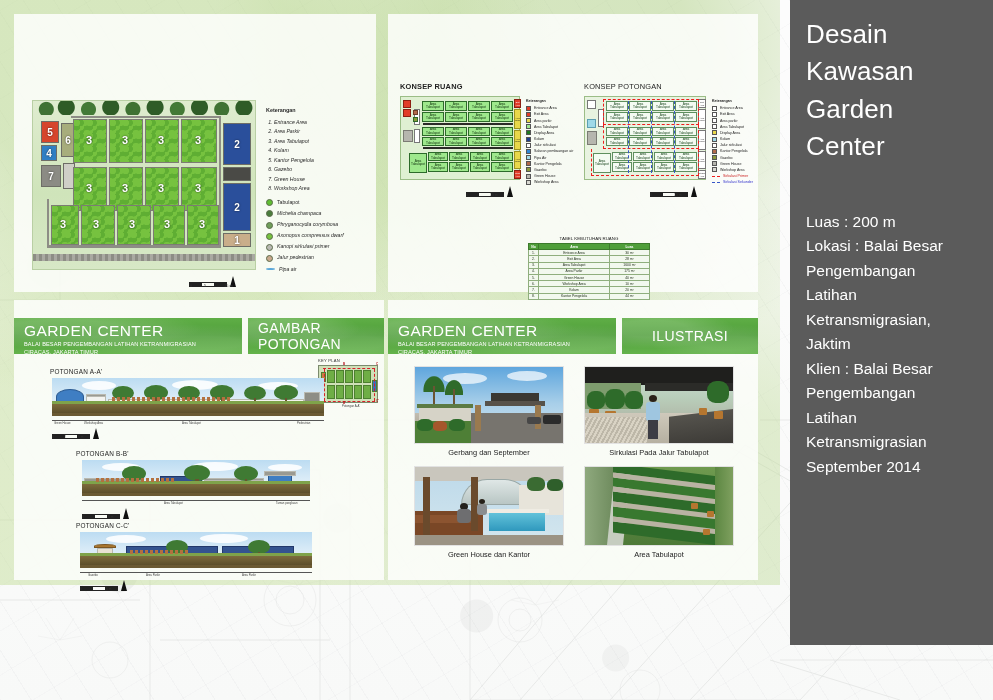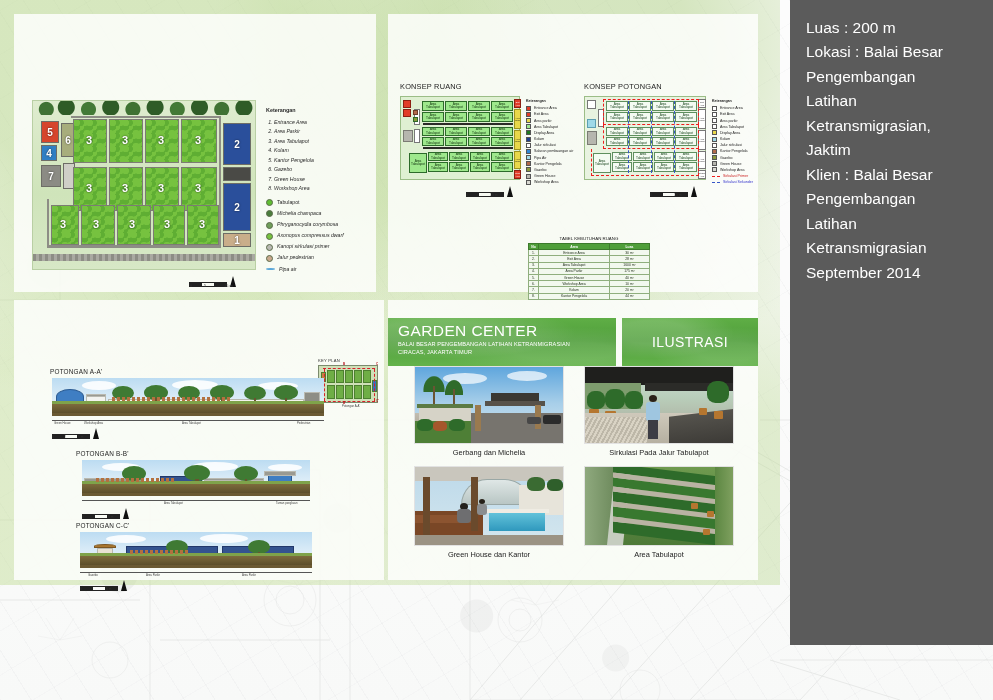--- a/index.html
+++ b/index.html
@@ -286,20 +286,24 @@
       <g stroke="#cdd1cd" stroke-width="0.5" fill="none" opacity="0.6">
         <path d="M60 640 l14 -22 M60 640 l-14 -22 M60 640 l22 -4 M60 640 l-22 -4"></path>
         <path d="M300 585 l16 -24 M300 585 l-16 -24 M300 585 l24 -5 M300 585 l-24 -5"></path>
         <path d="M535 605 l16 -24 M535 605 l-16 -24 M535 605 l24 -5 M535 605 l-24 -5"></path>
       </g>
     </svg>
   </div>
   <div class="bg-leaf"></div>
 
   <div class="info-col">
+    <div class="info-title">Desain
+Kawasan
+Garden
+Center</div>
     <div class="info-body">Luas : 200 m
 Lokasi  : Balai Besar
 Pengembangan
 Latihan
 Ketransmigrasian,
 Jaktim
 Klien : Balai Besar
 Pengembangan
 Latihan
 Ketransmigrasian
@@ -411,21 +415,21 @@
       </div>
       <div class="sym-row">
         <span class="sym line" style="background:#5aa7d8;"></span>
         <span style="font-style:italic;">Pipa air</span>
       </div>
     </div>
   </div>
 
   <div class="panel" style="left:388px; top:14px; width:370px; height:278px;">
 
-    <div class="dgm-title" style="left:12px; top:68px;">KONSEP RUANG</div>
+    <div class="dgm-title" style="left:12px; top:68px;font-weight:bold;">KONSEP RUANG</div>
     <div class="concept" style="left:12px; top:82px; width:120px; height:84px;">
 
       <div class="cz red" style="left:2px;  top:3px;  width:8px; height:8px;"></div>
       <div class="cz red" style="left:2px;  top:12px; width:8px; height:8px;"></div>
       <div class="cz grey" style="left:2px;  top:33px; width:10px; height:12px;"></div>
       <div class="cz white" style="left:13px; top:12px; width:6px; height:16px;"></div>
       <div class="cz white" style="left:13px; top:32px; width:6px; height:14px;"></div>
       <div class="cz brown" style="left:12px; top:13px; width:5px; height:5px;"></div>
       <div class="cz" style="left:12px; top:20px; width:5px; height:5px; background:#8a9a3a;"></div>
 
@@ -696,20 +700,28 @@
         <tr>
             <td class="n">8.</td>
             <td>Kantor Pengelola</td>
             <td>44 m²</td>
           </tr>
       </tbody>
     </table>
   </div>
 
   <div class="panel" style="left:14px; top:300px; width:370px; height:280px;">
+    <div class="hdr-row" style="left:0; top:18px; width:370px; height:36px;">
+      <div class="hdr-main" style="width:228px;">
+        <div class="hdr-title">GARDEN CENTER</div>
+        <div class="hdr-sub">BALAI BESAR PENGEMBANGAN LATIHAN KETRANMIGRASIAN
+CIRACAS, JAKARTA TIMUR</div>
+      </div>
+      <div class="hdr-tag" style="flex:1;">GAMBAR POTONGAN</div>
+    </div>
 
     <div class="keyplan" style="left:304px; top:58px; width:66px;">
       <div class="kp-title">KEY PLAN</div>
       <div class="kp-box" style="width:60px; height:38px; margin-top:2px;">
         <div class="kp-cell" style="left:8px;  top:4px;  width:8px; height:13px;"></div>
         <div class="kp-cell" style="left:17px; top:4px;  width:8px; height:13px;"></div>
         <div class="kp-cell" style="left:26px; top:4px;  width:8px; height:13px;"></div>
         <div class="kp-cell" style="left:35px; top:4px;  width:8px; height:13px;"></div>
         <div class="kp-cell" style="left:44px; top:4px;  width:8px; height:13px;"></div>
         <div class="kp-cell" style="left:8px;  top:19px; width:8px; height:14px;"></div>
@@ -920,21 +932,21 @@
         <i class="f"></i>
         <i></i>
         <i class="f"></i>
       </div>
     <div class="northarrow"></div>
   </div>
   <div style="position:absolute;left:80px;top:587px;font-size:3.2px;color:#333;">0</div>
   <div style="position:absolute;left:106px;top:587px;font-size:3.2px;color:#333;">5 m</div>
 
   <div class="panel" style="left:388px; top:300px; width:370px; height:280px;">
-    <div class="hdr-row" style="left:0; top:18px; width:370px; height:48px;">
+    <div class="hdr-row" style="left:0; top:18px; width:370px; height:36px;">
       <div class="hdr-main" style="width:228px;">
         <div class="hdr-title">GARDEN CENTER</div>
         <div class="hdr-sub">BALAI BESAR PENGEMBANGAN LATIHAN KETRANMIGRASIAN
 CIRACAS, JAKARTA TIMUR</div>
       </div>
       <div class="hdr-tag" style="flex:1;">ILUSTRASI</div>
     </div>
 
     <div class="photo" style="left:26px; top:66px; width:150px; height:78px;">
       <div class="ph-sky"></div>
@@ -956,21 +968,21 @@
       <div class="ph-col" style="left:60px;  top:38px; width:6px; height:26px; background:#9a7a4f;"></div>
       <div class="ph-col" style="left:120px; top:38px; width:6px; height:24px; background:#9a7a4f;"></div>
       <div class="ph-wall" style="left:4px;  top:40px; width:52px; height:14px; background:#d6d3c7;"></div>
       <div class="ph-roof" style="left:2px;  top:37px; width:56px; height:4px; background:#5c7a43;"></div>
       <div class="ph-shrub" style="left:2px;  top:52px; width:16px; height:12px;"></div>
       <div class="ph-shrub" style="left:18px; top:54px; width:14px; height:10px; background:#a5572c;"></div>
       <div class="ph-shrub" style="left:34px; top:52px; width:16px; height:12px;"></div>
       <div class="ph-car" style="left:128px; top:48px; width:18px; height:9px;"></div>
       <div class="ph-car" style="left:112px; top:50px; width:14px; height:7px; background:#474747;"></div>
     </div>
-    <div class="ph-cap" style="left:26px; top:148px; width:150px;">Gerbang dan Michelia</div>
+    <div class="ph-cap" style="left:26px; top:148px; width:150px;">Gerbang dan September</div>
 
     <div class="photo" style="left:196px; top:66px; width:150px; height:78px;">
       <div style="position:absolute;inset:0;background:linear-gradient(180deg,#cfe0d8 0%, #b9ceba 40%, #a7a094 100%);"></div>
       <div class="ph-canopy" style="left:0; top:0; width:150px; height:18px; background:#1f1f1d;"></div>
       <div class="ph-canopy" style="left:60px; top:16px; width:90px; height:8px; background:#2b2b28;"></div>
       <div class="ph-wall" style="left:0; top:16px; width:56px; height:26px; background:#7e9c6e;"></div>
       <div class="ph-shrub" style="left:2px;  top:24px; width:18px; height:18px;"></div>
       <div class="ph-shrub" style="left:20px; top:22px; width:20px; height:20px;"></div>
       <div class="ph-shrub" style="left:40px; top:24px; width:18px; height:18px;"></div>
       <div class="ph-pot" style="left:4px;  top:42px; width:10px; height:8px;"></div>

